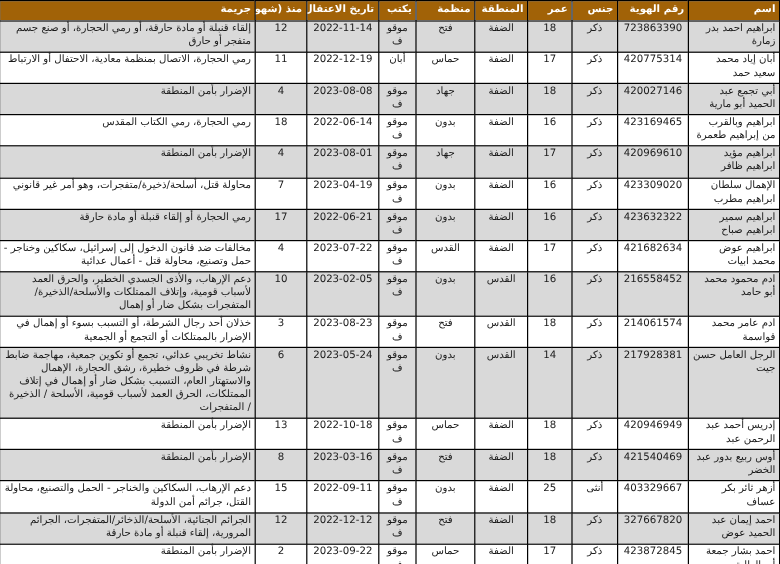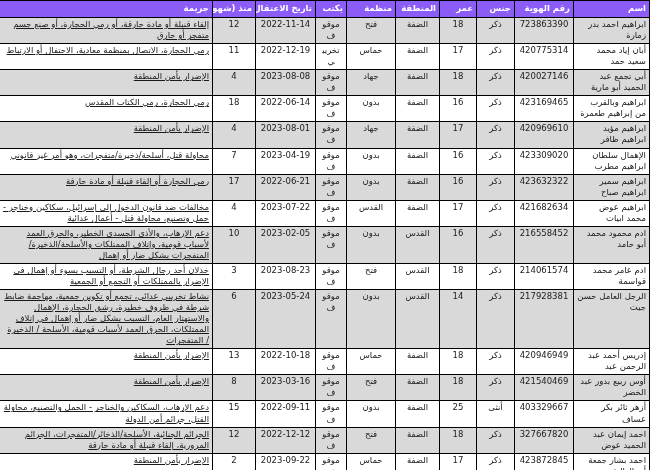--- a/index.html
+++ b/index.html
@@ -24,34 +24,34 @@
     color: #1a1a1a;
   }
   table.detainees th, table.detainees td {
     border: 1px solid #000000;
     padding: 1px 3px 2px 3px;
     vertical-align: top;
     line-height: 1.3;
     word-wrap: break-word;
   }
   table.detainees thead th {
-    background: #8b5cf6;
+    background: #a16207;
     color: #ffffff;
     font-weight: bold;
     text-align: right;
     font-size: 8.5px;
     padding-top: 2px;
     padding-bottom: 3px;
     white-space: nowrap;
     overflow: hidden;
   }
   tr.row-odd  td { background: #d9d9d9; }
   tr.row-even td { background: #ffffff; }
   td.c-name  { text-align: right; margin-left: 36px; }
-  td.c-crime { text-align: right; text-decoration: underline; }
+  td.c-crime { text-align: right; }
   td.c-id, td.c-gender, td.c-age, td.c-region, td.c-org, td.c-status, td.c-months {
     text-align: center;
   }
   td.c-date {
     text-align: center;
     direction: ltr;
     unicode-bidi: embed;
     margin-top: 20px;
   }
   col.w-name   { width: 76px; }
@@ -109,21 +109,21 @@
           <td class="c-months">12</td>
           <td class="c-crime">إلقاء قنبلة أو مادة حارقة، أو رمي الحجارة، أو صنع جسم متفجر أو حارق</td>
         </tr>
         <tr class="row-even">
           <td class="c-name">أبان إياد محمد سعيد حمد</td>
           <td class="c-id">420775314</td>
           <td class="c-gender">ذكر</td>
           <td class="c-age">17</td>
           <td class="c-region">الضفة</td>
           <td class="c-org">حماس</td>
-          <td class="c-status">تخريبي</td>
+          <td class="c-status">أبان</td>
           <td class="c-date">2022-12-19</td>
           <td class="c-months">11</td>
           <td class="c-crime">رمي الحجارة، الاتصال بمنظمة معادية، الاحتفال أو الارتباط</td>
         </tr>
         <tr class="row-odd">
           <td class="c-name">أبي تجمع عبد الحميد أبو مارية</td>
           <td class="c-id">420027146</td>
           <td class="c-gender">ذكر</td>
           <td class="c-age">18</td>
           <td class="c-region">الضفة</td>

